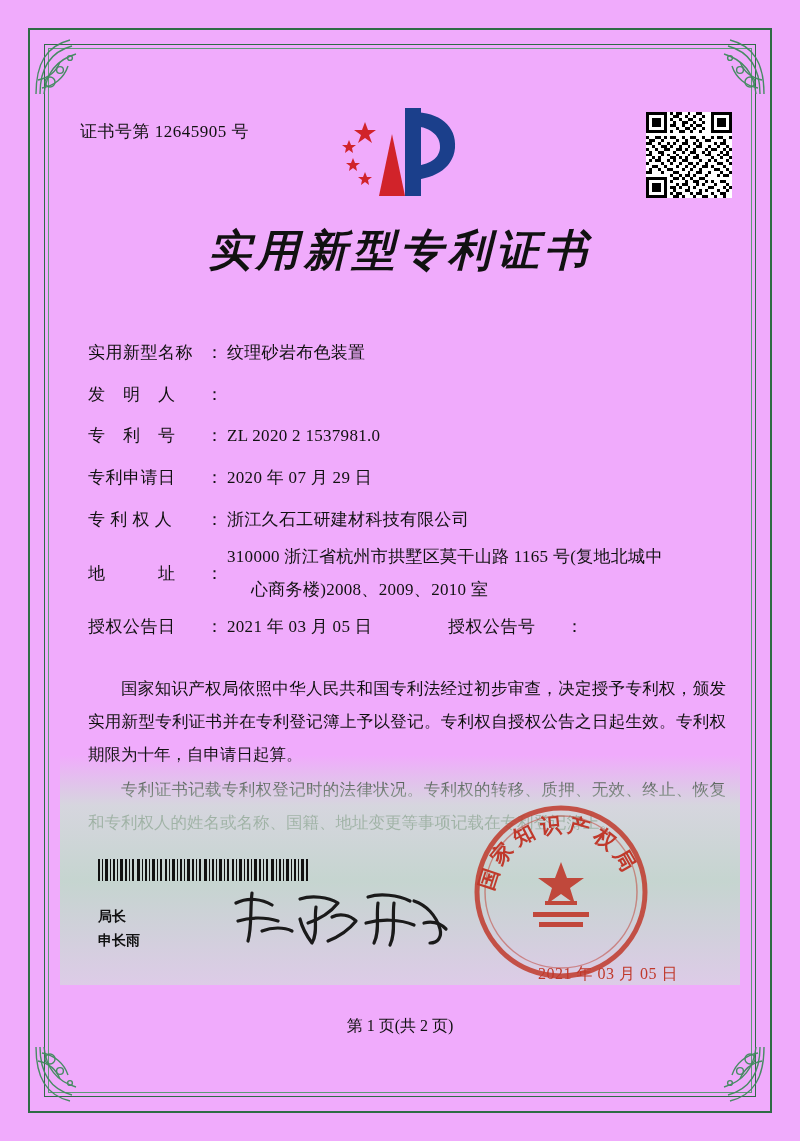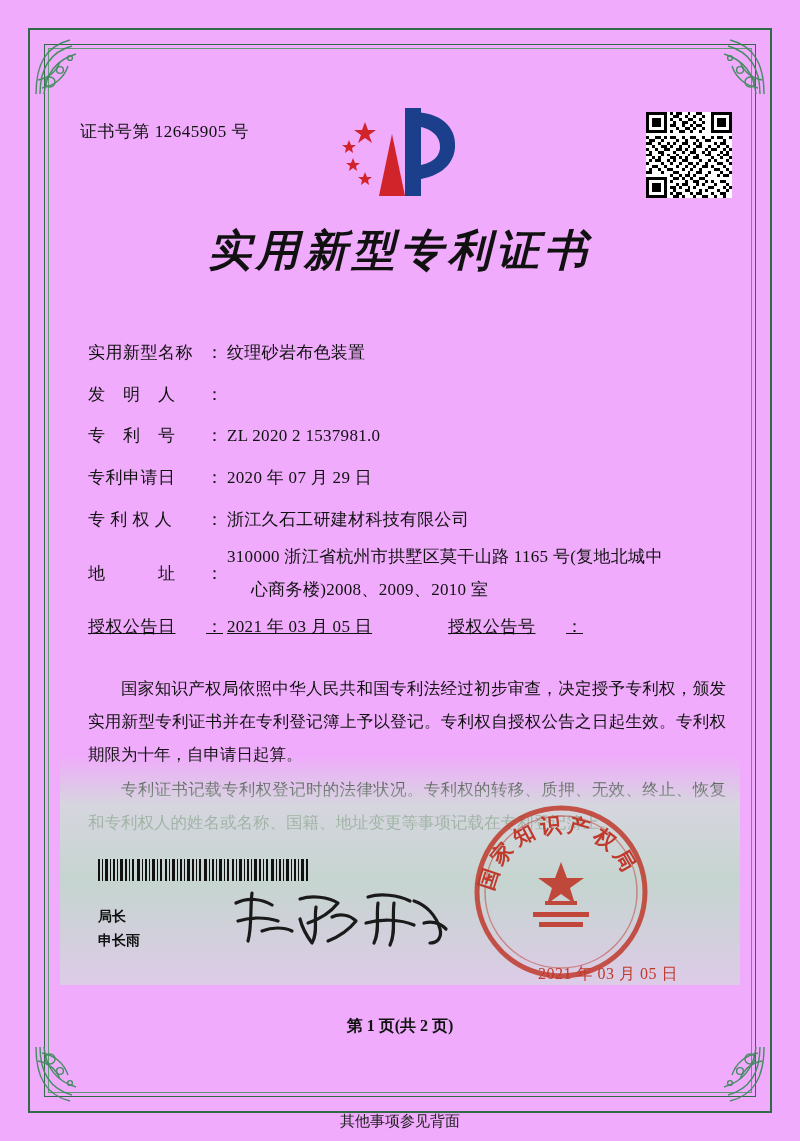--- a/index.html
+++ b/index.html
@@ -135,21 +135,20 @@
     line-height: 1.95;
   }
   .addr-line2 {
     display: block;
     padding-left: 24px;
   }
 
   .two-col {
     display: flex;
     align-items: center;
-    text-decoration: underline;
   }
   .two-col .col-a { flex: 0 0 360px; display:flex; }
   .two-col .col-b { flex: 1 1 auto; display:flex; }
   .two-col .col-b .f-label { width: 118px; flex: 0 0 118px; }
 
   
   .paras {
     margin-top: 24px;
     padding-left: 28px;
     padding-right: 14px;
@@ -219,21 +218,20 @@
     letter-spacing: .5px;
   }
 
   .page-no {
     position: absolute;
     left: 0;
     right: 0;
     bottom: 44px;
     text-align: center;
     font-size: 16px;
-    font-weight: bold;
   }
 
   .footer-note {
     position: absolute;
     left: 0;
     right: 0;
     bottom: 10px;
     text-align: center;
     font-size: 15px;
     color: #222;
@@ -711,14 +709,13 @@
           </text>
         </g>
       </svg>
     </div>
 
     <div class="issue-date">2021 年 03 月 05 日</div>
 
     <div class="page-no">第 1 页(共 2 页)</div>
   </div>
 
-  <div class="footer-note">其他事项参见背面</div>
 </div>
 
 </body></html>

